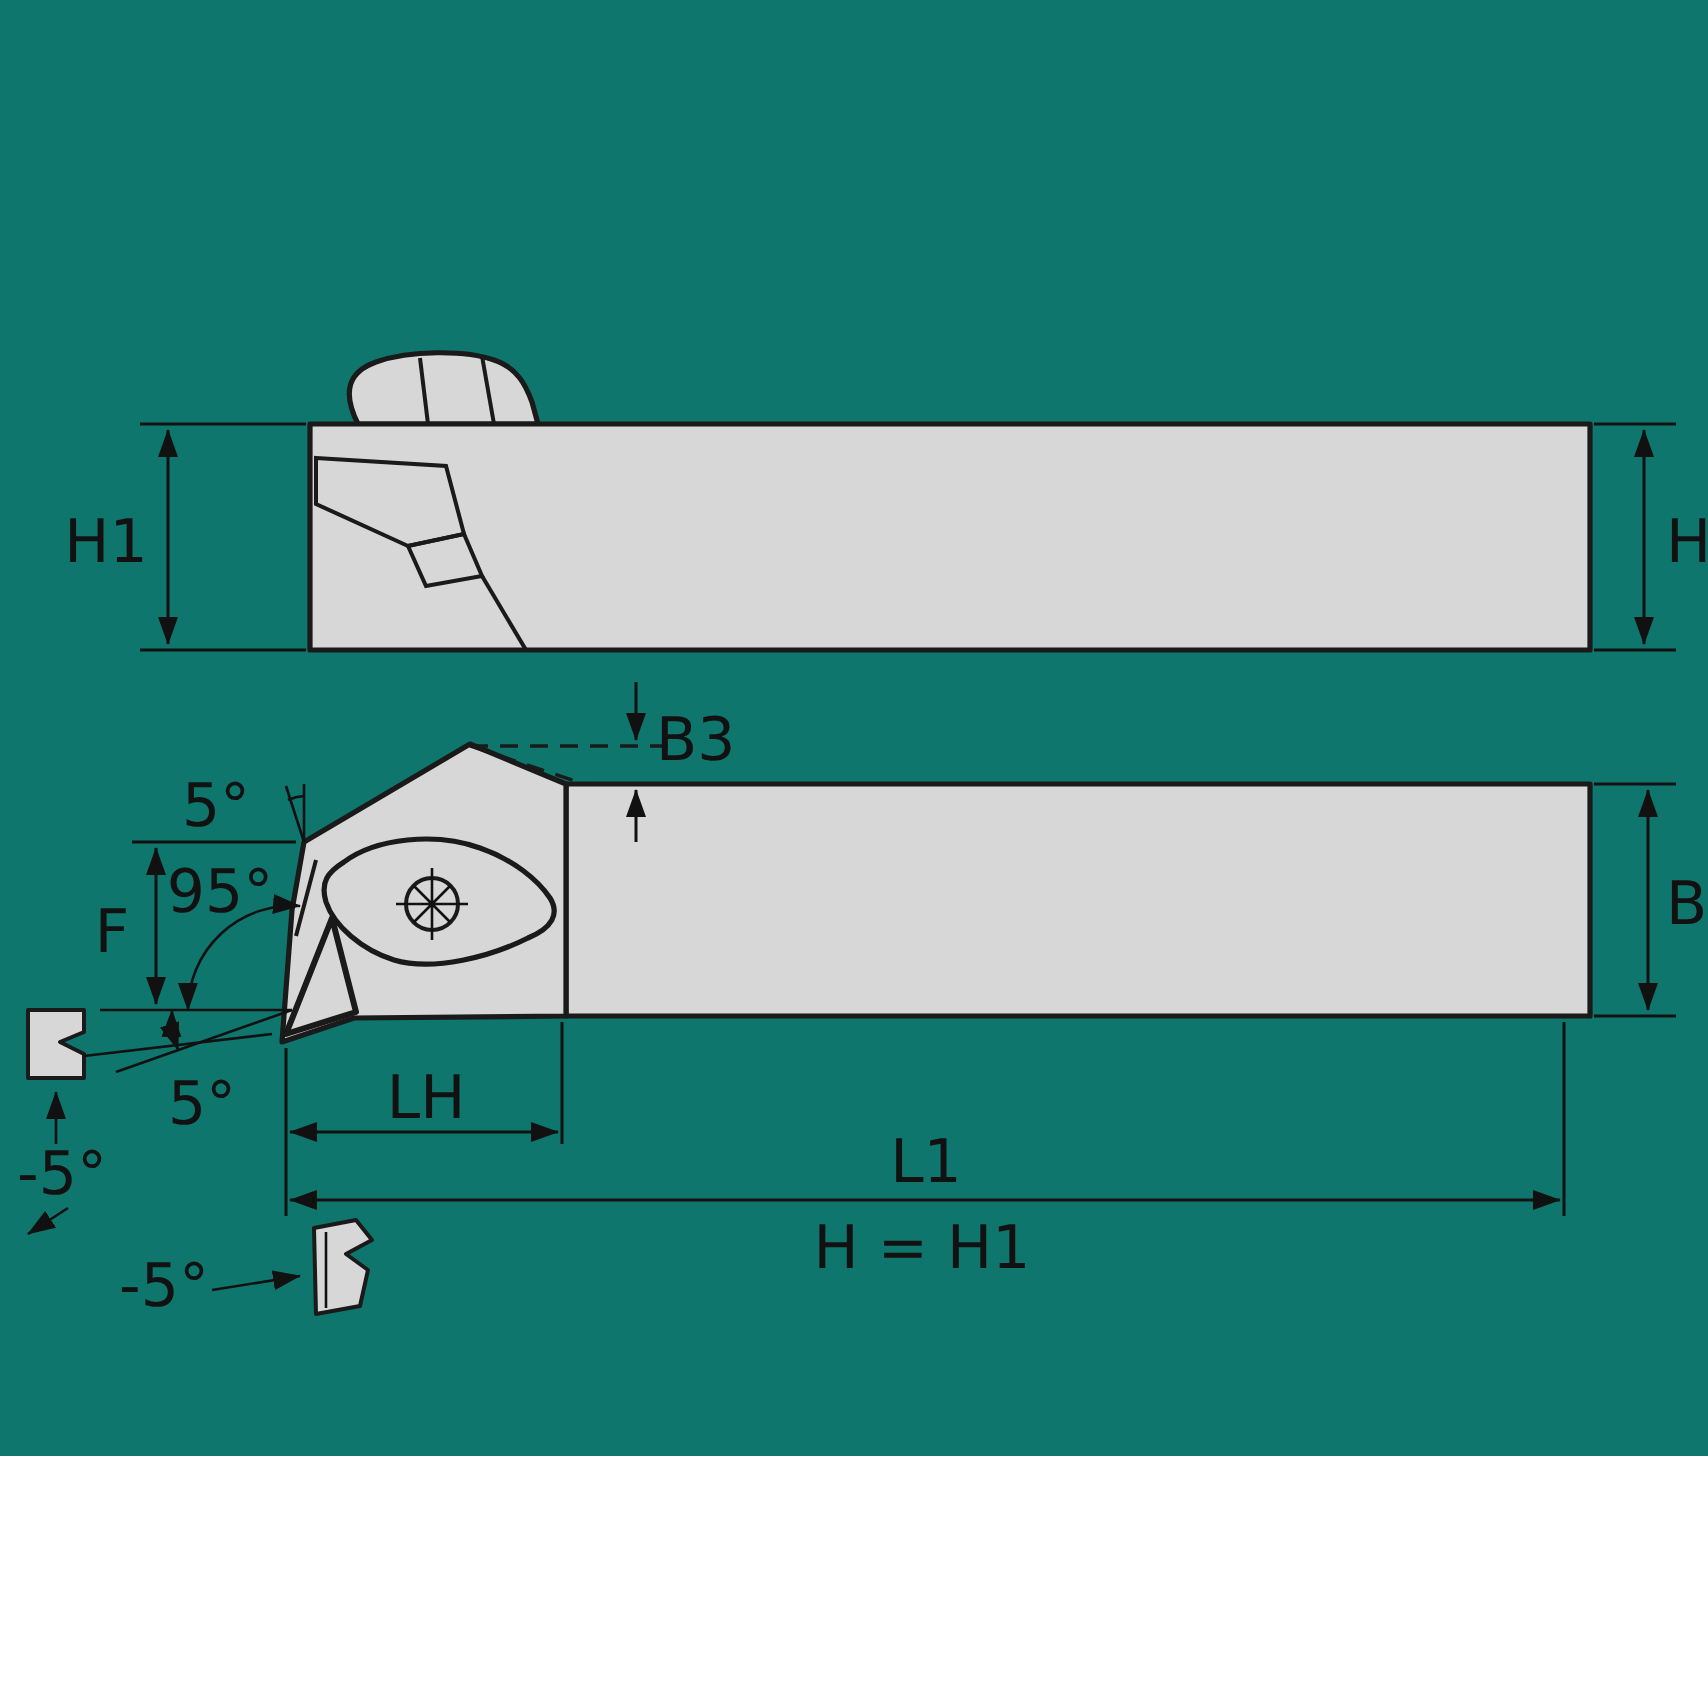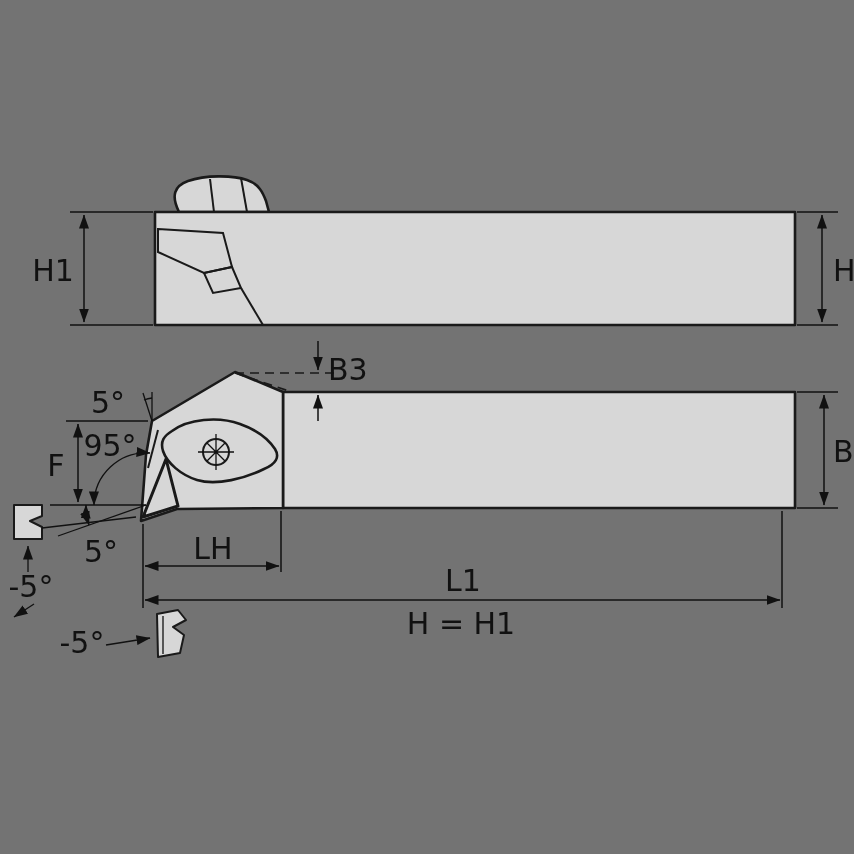--- a/index.html
+++ b/index.html
@@ -1,16 +1,16 @@
 <!DOCTYPE html>
 <html><head>
 <meta charset="utf-8">
 <style>
   html,body{margin:0;padding:0;background:#ffffff;width:854px;height:854px;overflow:hidden;}
-  .drawing-wrap{width:854px;height:854px;background:#737373;text-decoration:underline;}
+  .drawing-wrap{width:854px;height:728px;background:#0f766e;text-decoration:underline;}
   svg{display:block;}
   text{font-family:"DejaVu Sans","Liberation Sans",sans-serif;font-size:30px;fill:#111;}
   .outline{stroke:#1a1a1a;stroke-width:2.6;stroke-linejoin:round;}
   .thick{stroke:#1a1a1a;stroke-width:3;stroke-linejoin:round;}
   .inner{stroke:#1a1a1a;stroke-width:2;fill:none;}
   .detail{stroke:#1a1a1a;stroke-width:2;stroke-linejoin:round;}
   .dim{stroke:#111;stroke-width:1.5;fill:none;}
   .thin{stroke:#111;stroke-width:1.3;fill:none;}
   .dash{stroke:#1a1a1a;stroke-width:1.7;stroke-dasharray:9 6;fill:none;}
 </style>

